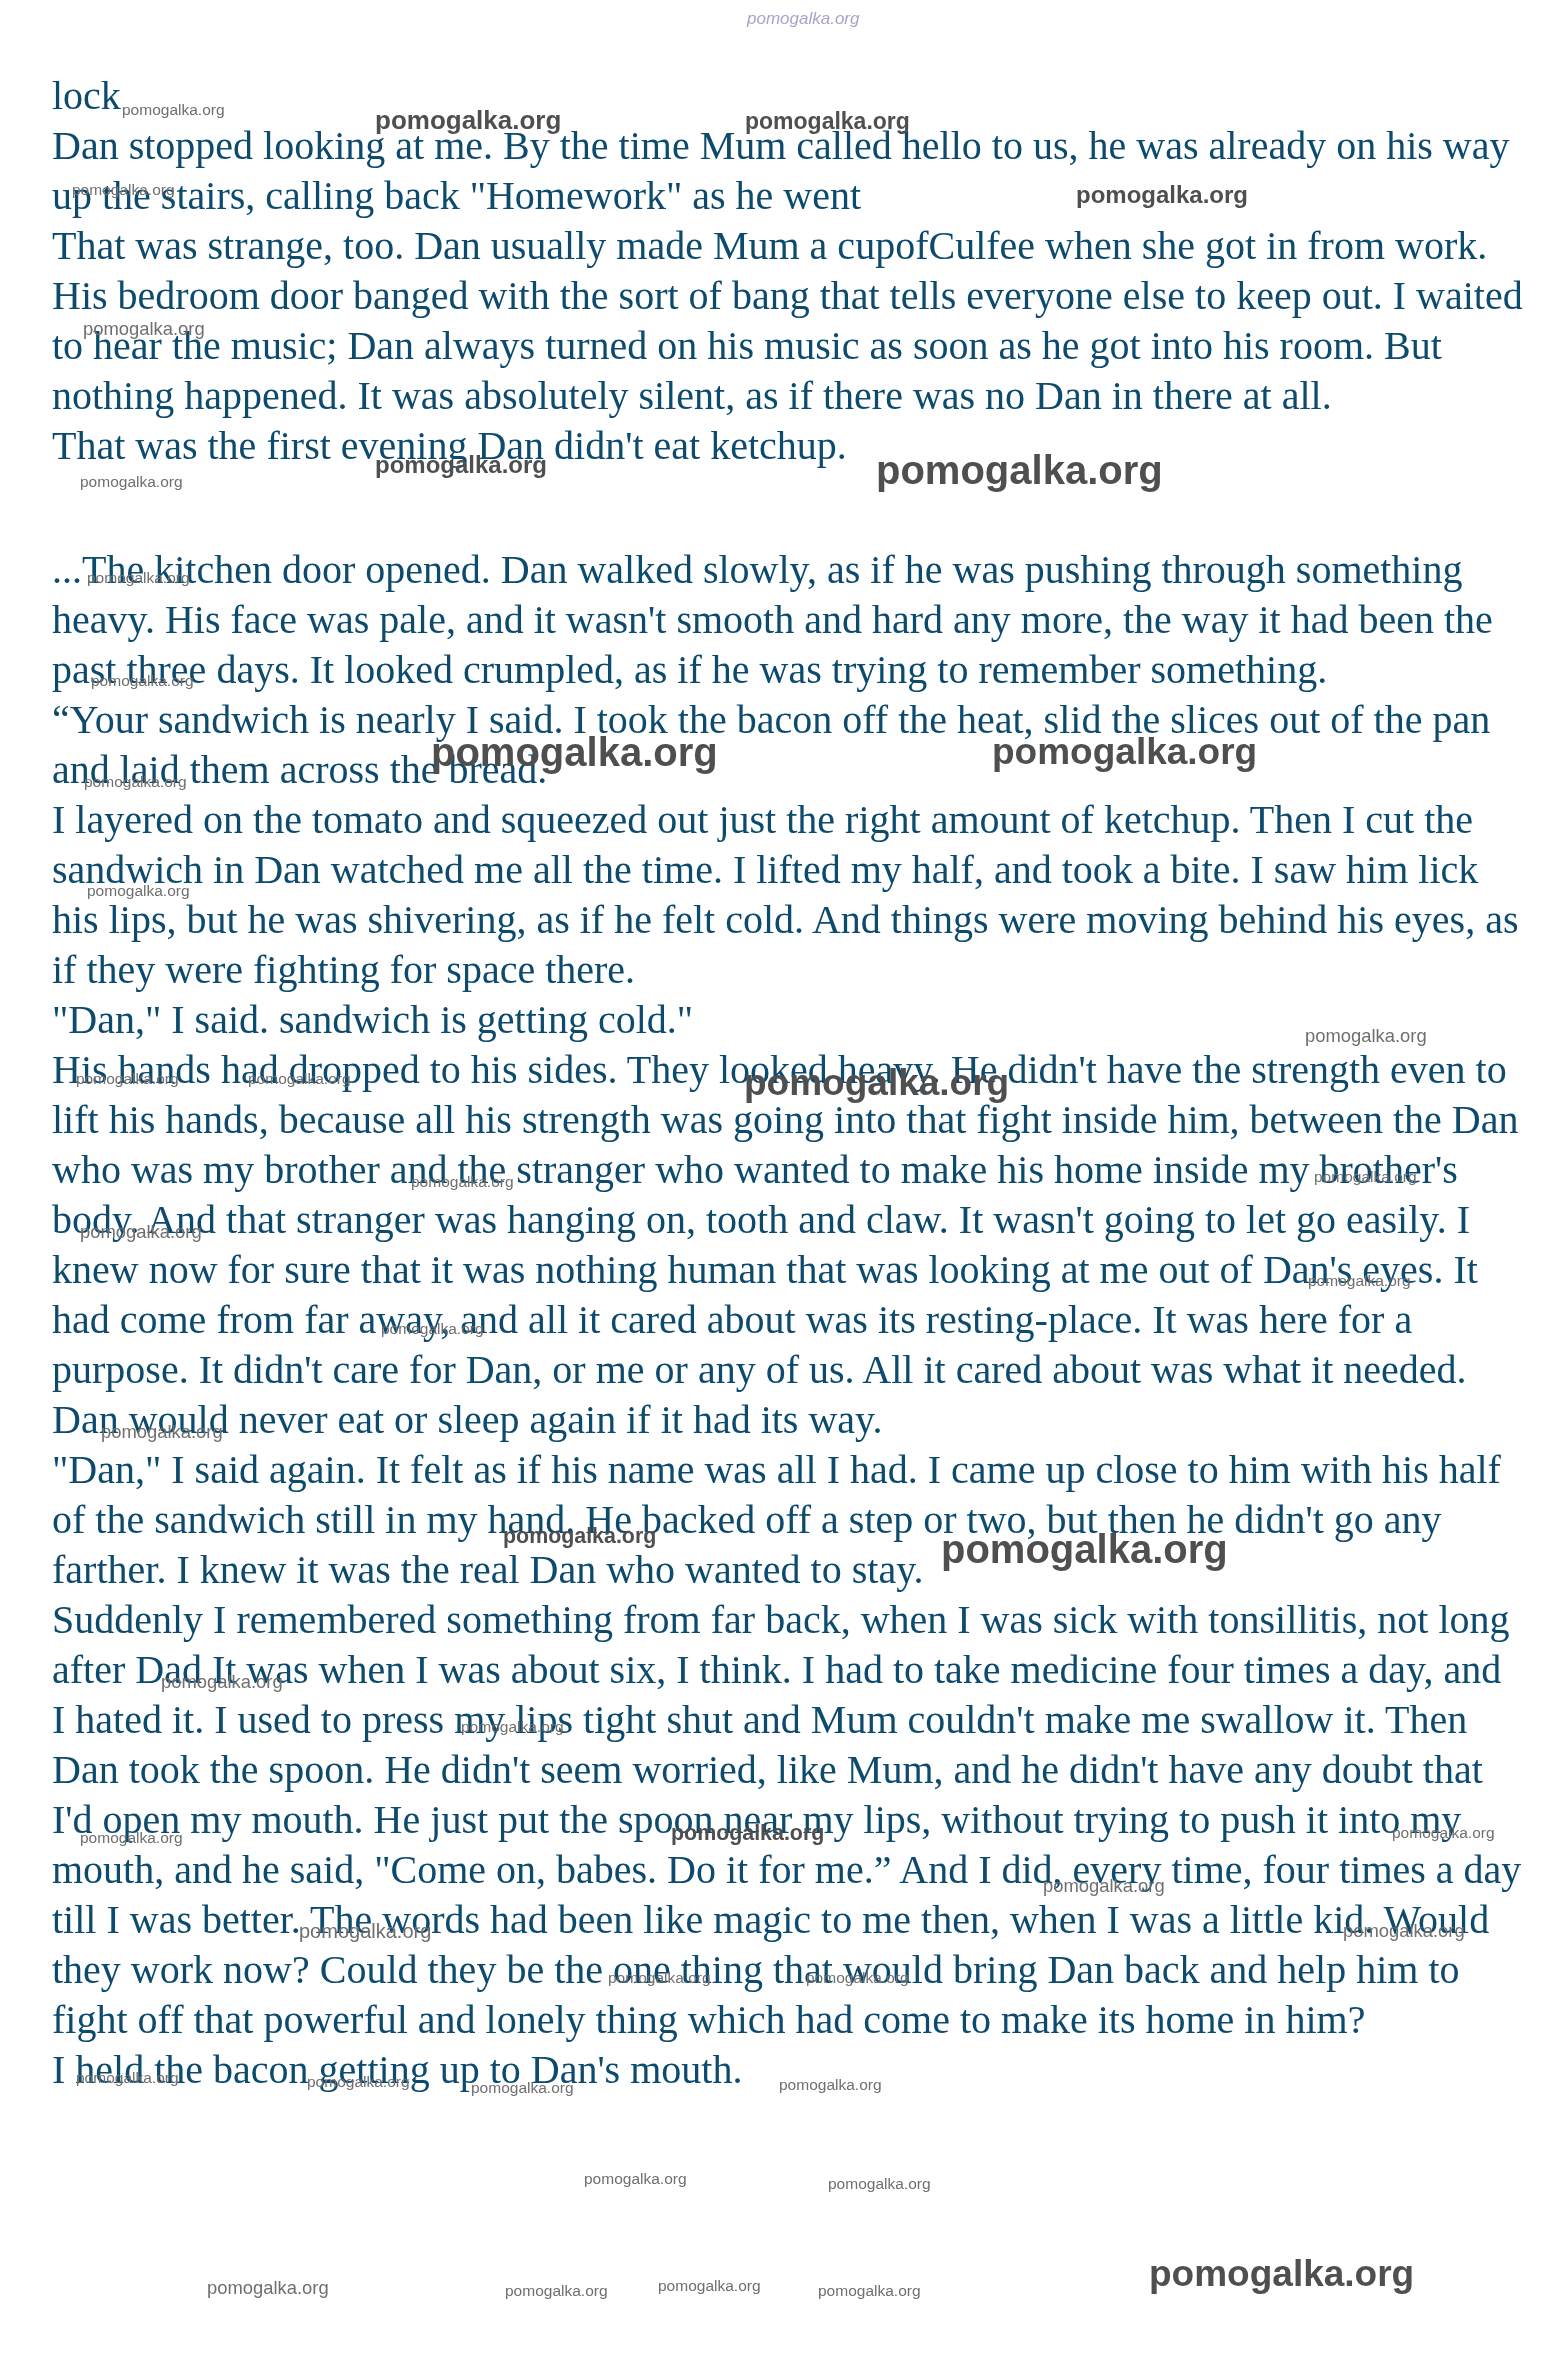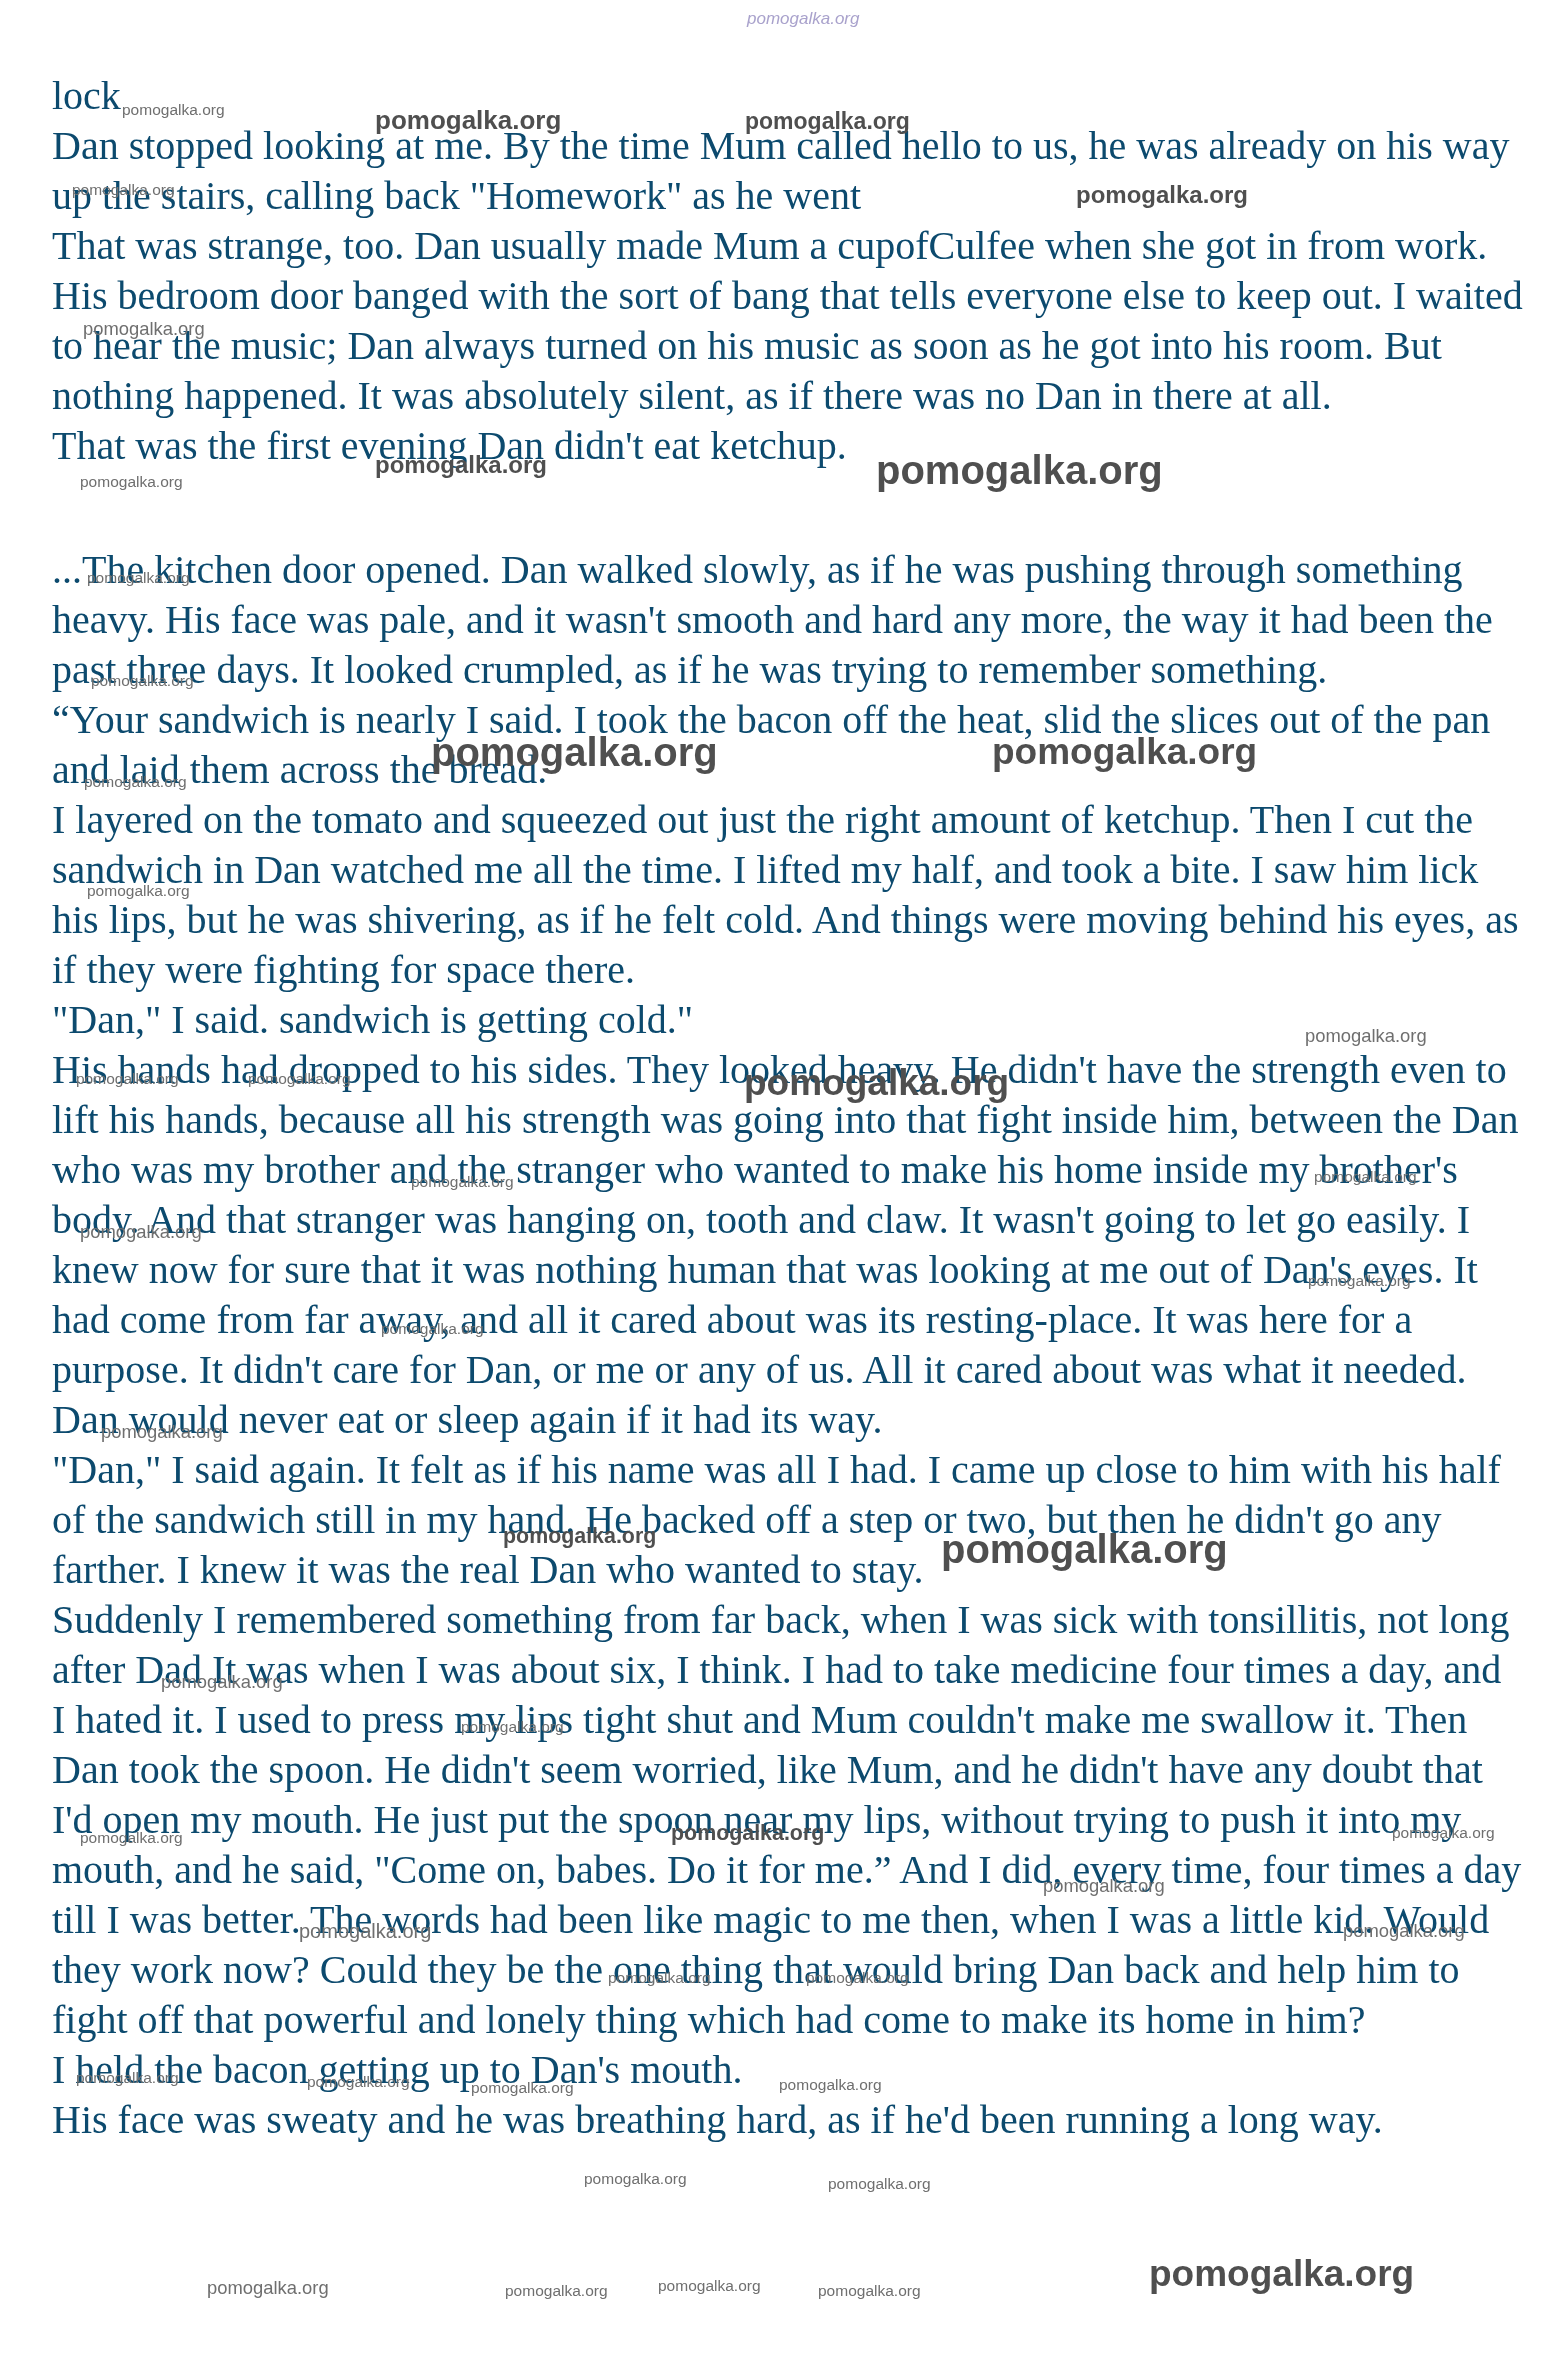--- a/index.html
+++ b/index.html
@@ -108,17 +108,16 @@
     <p>That was strange, too. Dan usually made Mum a cupofCulfee when she got in from work. His bedroom door banged with the sort of bang that tells everyone else to keep out. I waited to hear the music; Dan always turned on his music as soon as he got into his room. But nothing happened. It was absolutely silent, as if there was no Dan in there at all.</p>
     <p>That was the first evening Dan didn't eat ketchup.</p>
     <p class="gap-above">...The kitchen door opened. Dan walked slowly, as if he was pushing through something heavy. His face was pale, and it wasn't smooth and hard any more, the way it had been the past three days. It looked crumpled, as if he was trying to remember something.</p>
     <p>“Your sandwich is nearly I said. I took the bacon off the heat, slid the slices out of the pan and laid them across the bread.</p>
     <p>I layered on the tomato and squeezed out just the right amount of ketchup. Then I cut the sandwich in Dan watched me all the time. I lifted my half, and took a bite. I saw him lick his lips, but he was shivering, as if he felt cold. And things were moving behind his eyes, as if they were fighting for space there.</p>
     <p>"Dan," I said. sandwich is getting cold."</p>
     <p>His hands had dropped to his sides. They looked heavy. He didn't have the strength even to lift his hands, because all his strength was going into that fight inside him, between the Dan who was my brother and the stranger who wanted to make his home inside my brother's body. And that stranger was hanging on, tooth and claw. It wasn't going to let go easily. I knew now for sure that it was nothing human that was looking at me out of Dan's eyes. It had come from far away, and all it cared about was its resting-place. It was here for a purpose. It didn't care for Dan, or me or any of us. All it cared about was what it needed. Dan would never eat or sleep again if it had its way.</p>
     <p>"Dan," I said again. It felt as if his name was all I had. I came up close to him with his half of the sandwich still in my hand. He backed off a step or two, but then he didn't go any farther. I knew it was the real Dan who wanted to stay.</p>
     <p>Suddenly I remembered something from far back, when I was sick with tonsillitis, not long after Dad It was when I was about six, I think. I had to take medicine four times a day, and I hated it. I used to press my lips tight shut and Mum couldn't make me swallow it. Then Dan took the spoon. He didn't seem worried, like Mum, and he didn't have any doubt that I'd open my mouth. He just put the spoon near my lips, without trying to push it into my mouth, and he said, "Come on, babes. Do it for me.” And I did, every time, four times a day till I was better. The words had been like magic to me then, when I was a little kid. Would they work now? Could they be the one thing that would bring Dan back and help him to fight off that powerful and lonely thing which had come to make its home in him?</p>
     <p>I held the bacon getting up to Dan's mouth.</p>
-    <p>His face was sweaty and he was breathing hard, as if he'd been running a long way.</p>
   </div>
 
 </div>
 
 
 </body></html>

